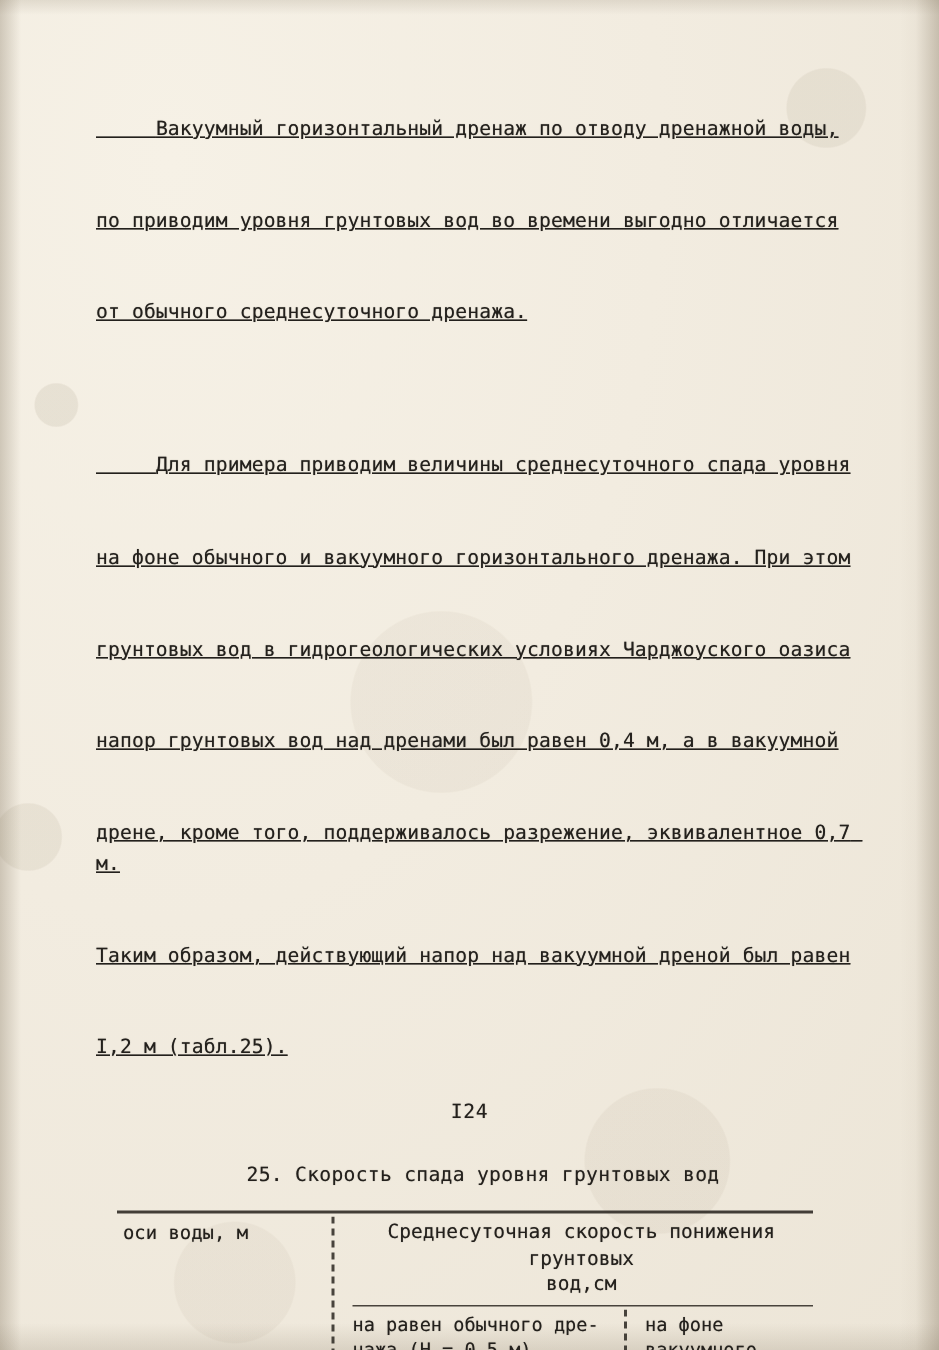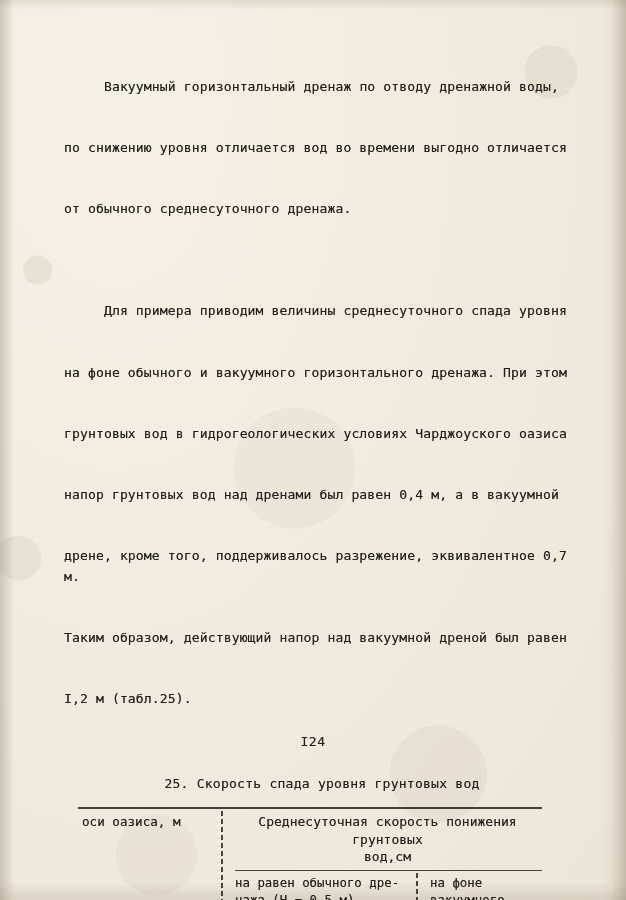--- a/index.html
+++ b/index.html
@@ -70,21 +70,21 @@
     width: 516px;
   }
   .para {
     color: #23201c;
     font-size: 13.1px;
     line-height: 20.4px;
     letter-spacing: .1px;
     white-space: pre-wrap;
     text-shadow: 0 0 .6px rgba(35,32,28,.55);
   }
-  .para .ln { display: block; }
+  .para .ln { display: block; text-decoration: underline; }
   .para.p1 { margin-bottom: 0; }
 
   
   .tbl-caption {
     margin-top: 26px;
     text-align: center;
     color: #23201c;
     font-size: 13.1px;
     letter-spacing: .2px;
     text-shadow: 0 0 .6px rgba(35,32,28,.5);
@@ -186,42 +186,42 @@
   <div class="grain"></div>
   <div class="edge-top"></div>
   <div class="edge-left"></div>
   <div class="edge-right"></div>
   <div class="edge-bottom"></div>
 
   <div class="content">
 
     <div class="para p1">
       <span class="ln">     Вакуумный горизонтальный дренаж по отводу дренажной воды,</span>
-      <span class="ln">по снижению уровня отличается вод во времени выгодно отличается</span>
+      <span class="ln">по приводим уровня грунтовых вод во времени выгодно отличается</span>
       <span class="ln">от обычного среднесуточного дренажа.</span>
     </div>
 
     <div class="para">
       <span class="ln">     Для примера приводим величины среднесуточного спада уровня</span>
       <span class="ln">на фоне обычного и вакуумного горизонтального дренажа. При этом</span>
       <span class="ln">грунтовых вод в гидрогеологических условиях Чарджоуского оазиса</span>
       <span class="ln">напор грунтовых вод над дренами был равен 0,4 м, а в вакуумной</span>
       <span class="ln">дрене, кроме того, поддерживалось разрежение, эквивалентное 0,7 м.</span>
       <span class="ln">Таким образом, действующий напор над вакуумной дреной был равен</span>
       <span class="ln">I,2 м (табл.25).</span>
     </div>
 
     <div class="tbl-caption">25. Скорость спада уровня грунтовых вод</div>
 
     <div class="tbl">
       <div class="rule"></div>
 
       <div class="hdr-top">
         <div class="col-left">
-          <span class="ln">оси оазиса, м</span>
+          <span class="ln">оси воды, м</span>
         </div>
         <div class="vsep"></div>
         <div class="col-right">
           <div class="spanhdr">
             <span class="ln">Среднесуточная скорость понижения грунтовых</span>
             <span class="ln">вод,см</span>
           </div>
           <div class="sub-rule"></div>
           <div class="subhdr">
             <div class="subcell a">

